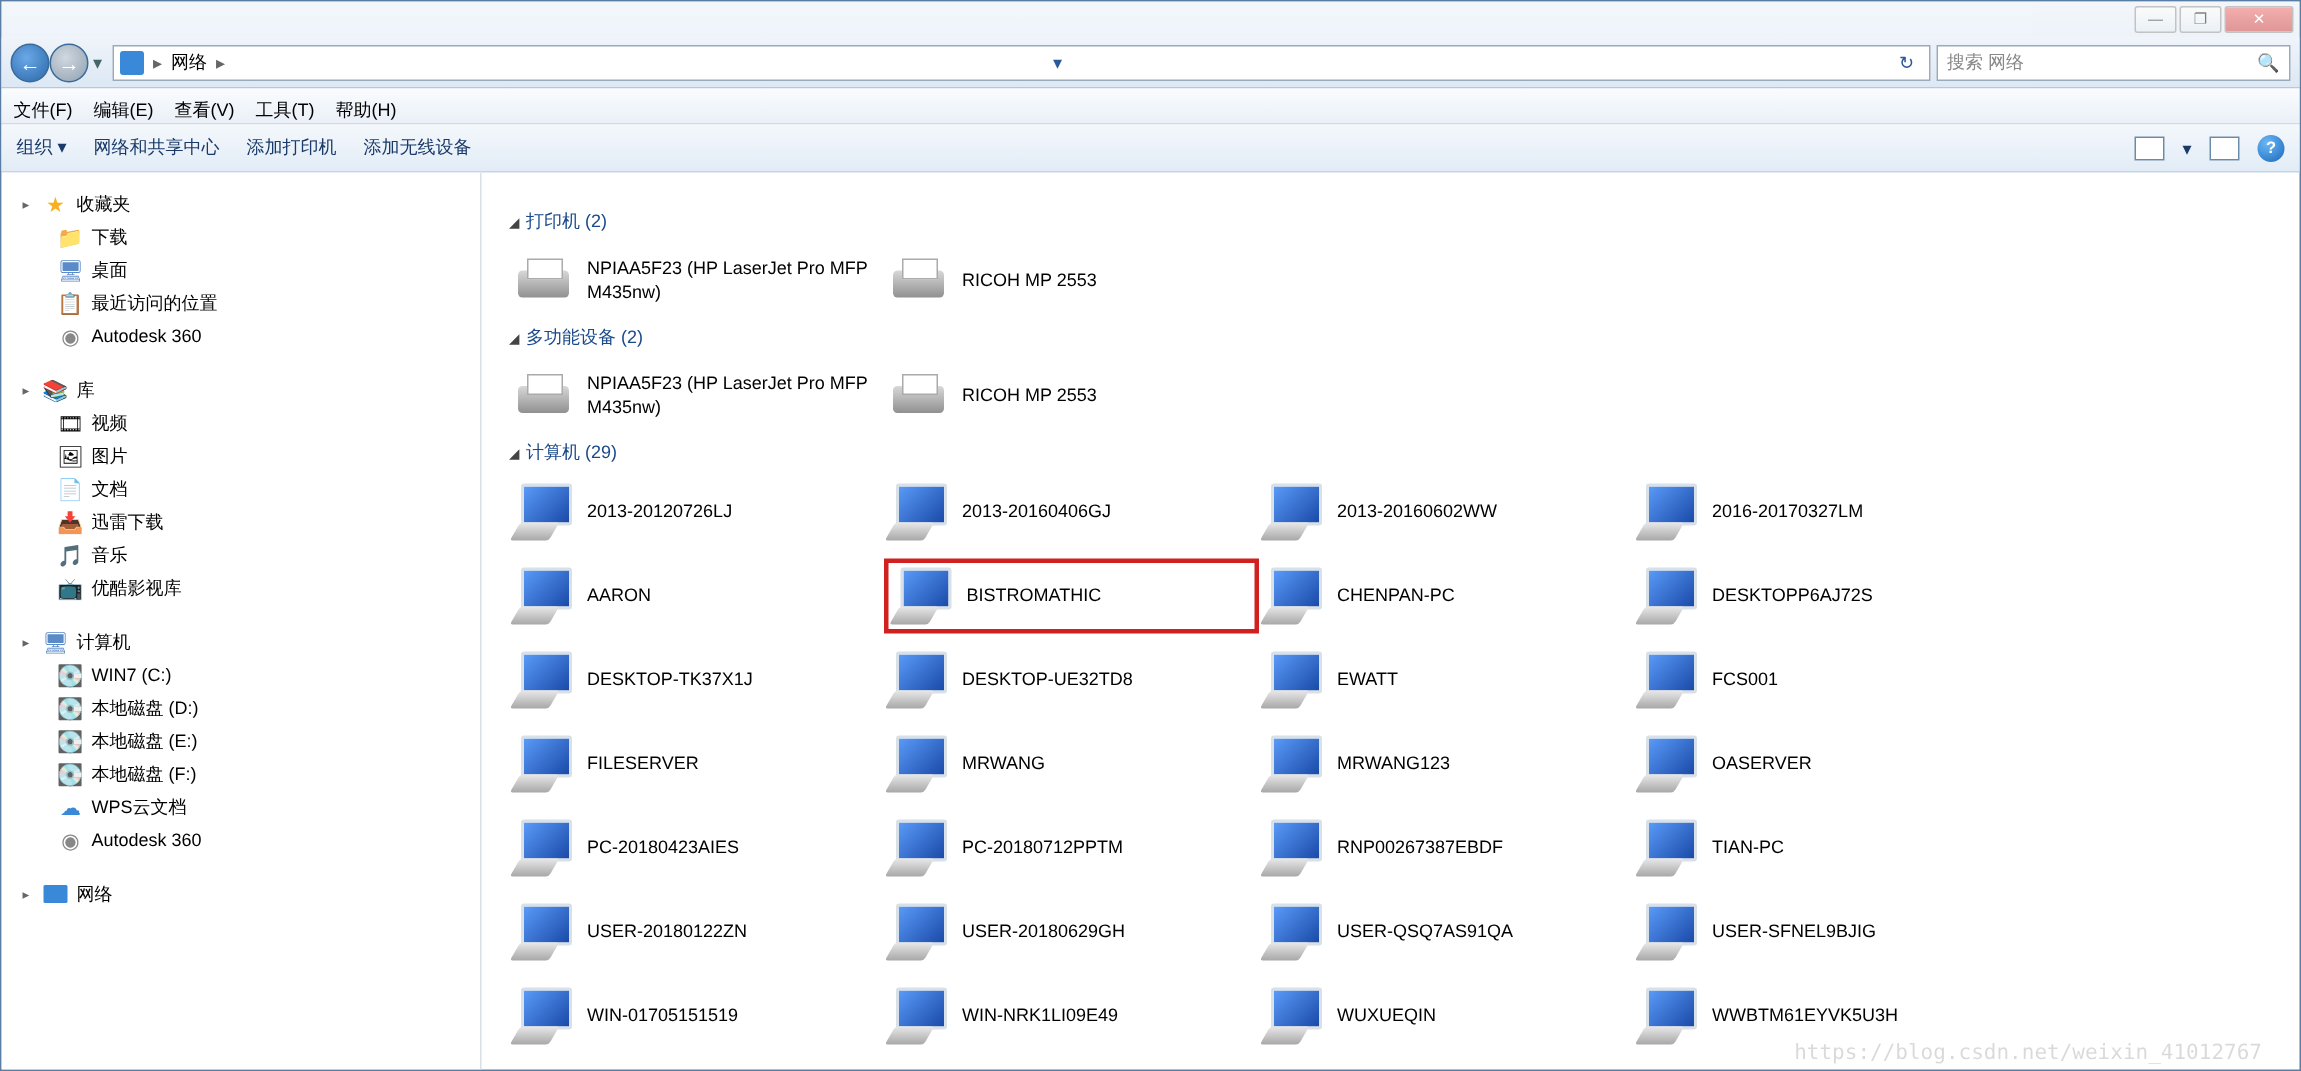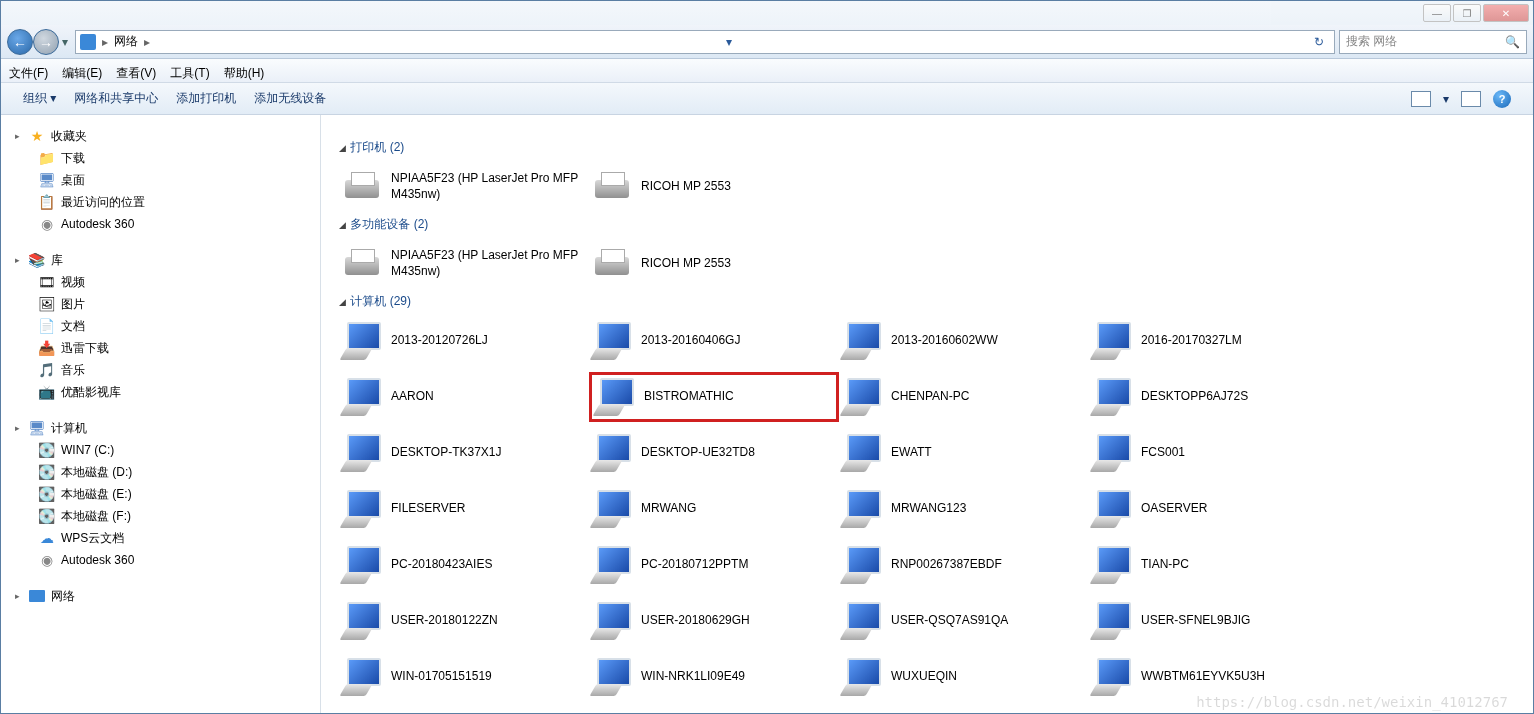--- a/index.html
+++ b/index.html
@@ -17,29 +17,29 @@
 
 .navbar { height: 34px; background: linear-gradient(to bottom, #f0f4fa, #dce8f4); display: flex; align-items: center; padding: 0 6px; gap: 4px; border-bottom: 1px solid #b8c8da; }
 .nav-btns { display: flex; gap: 0; }
 .nav-circle { width: 26px; height: 26px; border-radius: 50%; background: radial-gradient(circle at 40% 35%, #6aa8e8, #2a68a8); border: 1px solid #3a6a9a; display: flex; align-items: center; justify-content: center; color: #fff; font-size: 14px; }
 .nav-circle.fwd { background: radial-gradient(circle at 40% 35%, #d0d8e0, #90a0b0); }
 .nav-dd { width: 12px; height: 26px; display: flex; align-items: center; justify-content: center; color: #466; }
 .addressbar { flex: 1; height: 24px; background: #fff; border: 1px solid #9ab; display: flex; align-items: center; padding: 0 4px; gap: 6px; }
 .addr-icon { width: 16px; height: 16px; background: #3a88d8; border-radius: 2px; position: relative; }
 .addressbar .sep { color: #666; }
 .addressbar .refresh { margin-left: auto; padding: 0 6px; color: #2a5a9a; }
-.searchbox { width: 188px; height: 24px; background: #fff; border: 1px solid #9ab; display: flex; align-items: center; padding: 0 6px; color: #888; }
+.searchbox { width: 236px; height: 24px; background: #fff; border: 1px solid #9ab; display: flex; align-items: center; padding: 0 6px; color: #888; }
 .searchbox .mag { margin-left: auto; color: #5a7a9a; }
 
 
 .menubar { height: 24px; background: linear-gradient(to bottom, #fafcfe, #eaf0f8); display: flex; align-items: flex-end; padding: 0 8px; gap: 14px; border-bottom: 1px solid #d0dae6; }
 .menubar span { cursor: default; }
 
 
-.toolbar { height: 32px; background: linear-gradient(to bottom, #f4f8fc, #e2ecf6); display: flex; align-items: center; padding: 0 22px; gap: 18px; border-bottom: 1px solid #c8d4e2; color: #1a3a6a; }
+.toolbar { height: 32px; background: linear-gradient(to bottom, #f4f8fc, #e2ecf6); display: flex; align-items: center; padding: 0 10px; gap: 18px; border-bottom: 1px solid #c8d4e2; color: #1a3a6a; }
 .toolbar .right { margin-left: auto; display: flex; gap: 12px; align-items: center; }
 .tool-icon { width: 20px; height: 16px; border: 1px solid #6a8aaa; background: #fff; position: relative; }
 .help-icon { width: 18px; height: 18px; border-radius: 50%; background: radial-gradient(circle at 35% 30%, #6ab8f8, #1a68b8); color: #fff; display: flex; align-items: center; justify-content: center; font-size: 11px; font-weight: bold; }
 
 
 .body { flex: 1; display: flex; overflow: hidden; }
 .sidebar { width: 320px; background: #fff; border-right: 1px solid #d8e0e8; padding: 10px 0; overflow-y: auto; }
 .tree-group { margin-bottom: 14px; }
 .tree-item { display: flex; align-items: center; height: 22px; padding-left: 24px; gap: 6px; cursor: default; }
 .tree-item.head { padding-left: 14px; }

